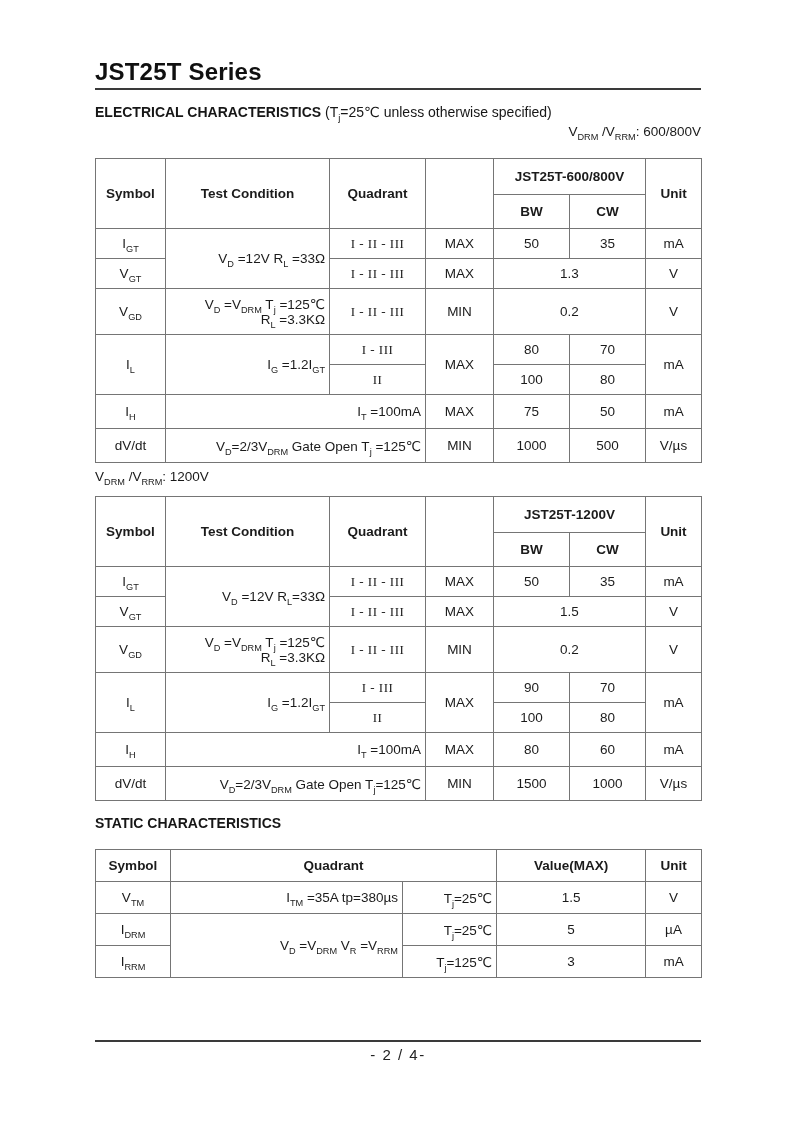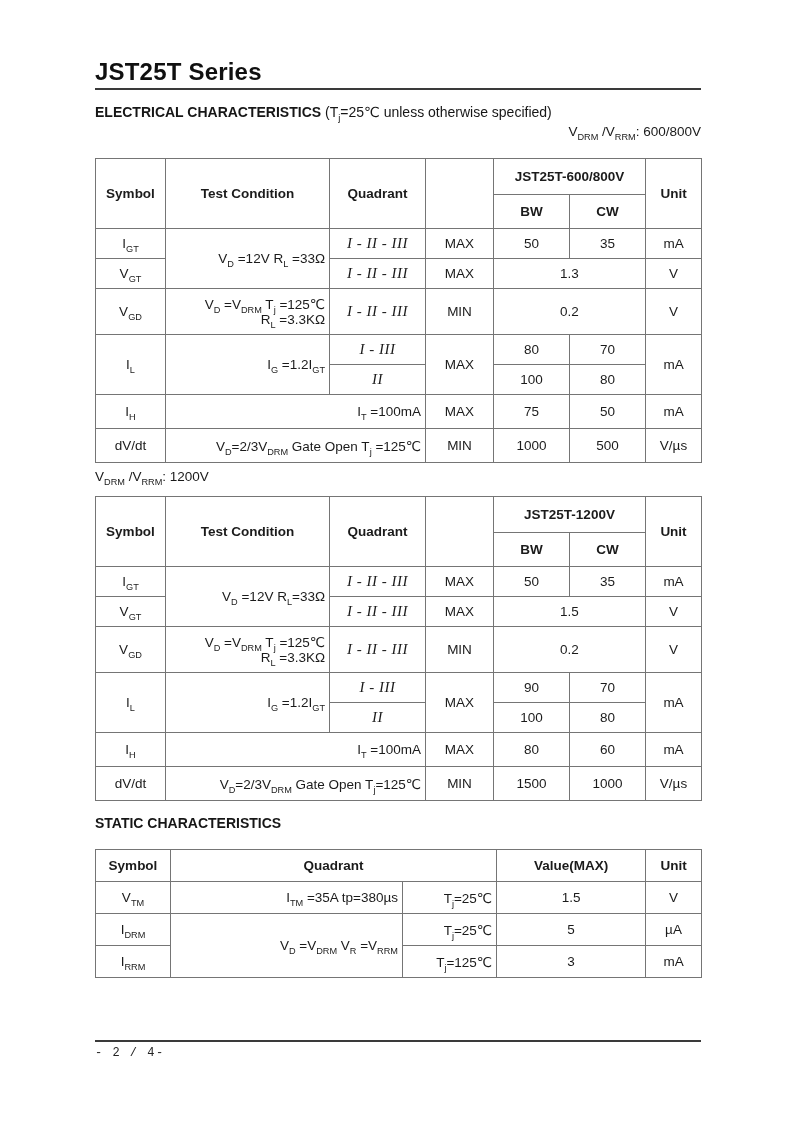--- a/index.html
+++ b/index.html
@@ -35,34 +35,34 @@
 
   th, td {
     border: 1px solid #757575;
     text-align: center;
     vertical-align: middle;
     padding: 1px 4px;
     overflow: hidden;
   }
   thead th { font-weight: bold; }
   td.cond { text-align: right; padding-left: 9px; }
-  td.quad { font-family: "Liberation Serif", "DejaVu Serif", serif; font-size: 15px; letter-spacing: 0.5px; font-style: italic; }
+  td.quad { font-family: "Liberation Serif", "DejaVu Serif", serif; font-size: 13px; letter-spacing: 0.5px; }
   sub { font-size: 68%; line-height: 0; }
 
   tr.h36 { height: 36px; }
   tr.h34 { height: 34px; }
   tr.h32 { height: 32px; }
   tr.h30 { height: 30px; }
   tr.h46 { height: 46px; }
 
   .footer-rule { top: 1040px; height: 2px; background: #3a3a3a; }
   .footer-text {
-    top: 1046px; text-align: left;
-    font-family: Liberation Mono, monospace;
-    font-size: 12px; letter-spacing: 1.5px; color: #232323;
+    top: 1046px; text-align: center;
+    font-family: Liberation Sans, sans-serif;
+    font-size: 15px; letter-spacing: 1.5px; color: #232323;
   }
 </style>
 </head>
 <body>
 
 <div class="page">
 
   <div class="abs doc-title">JST25T Series</div>
   <div class="abs title-rule"></div>
 

